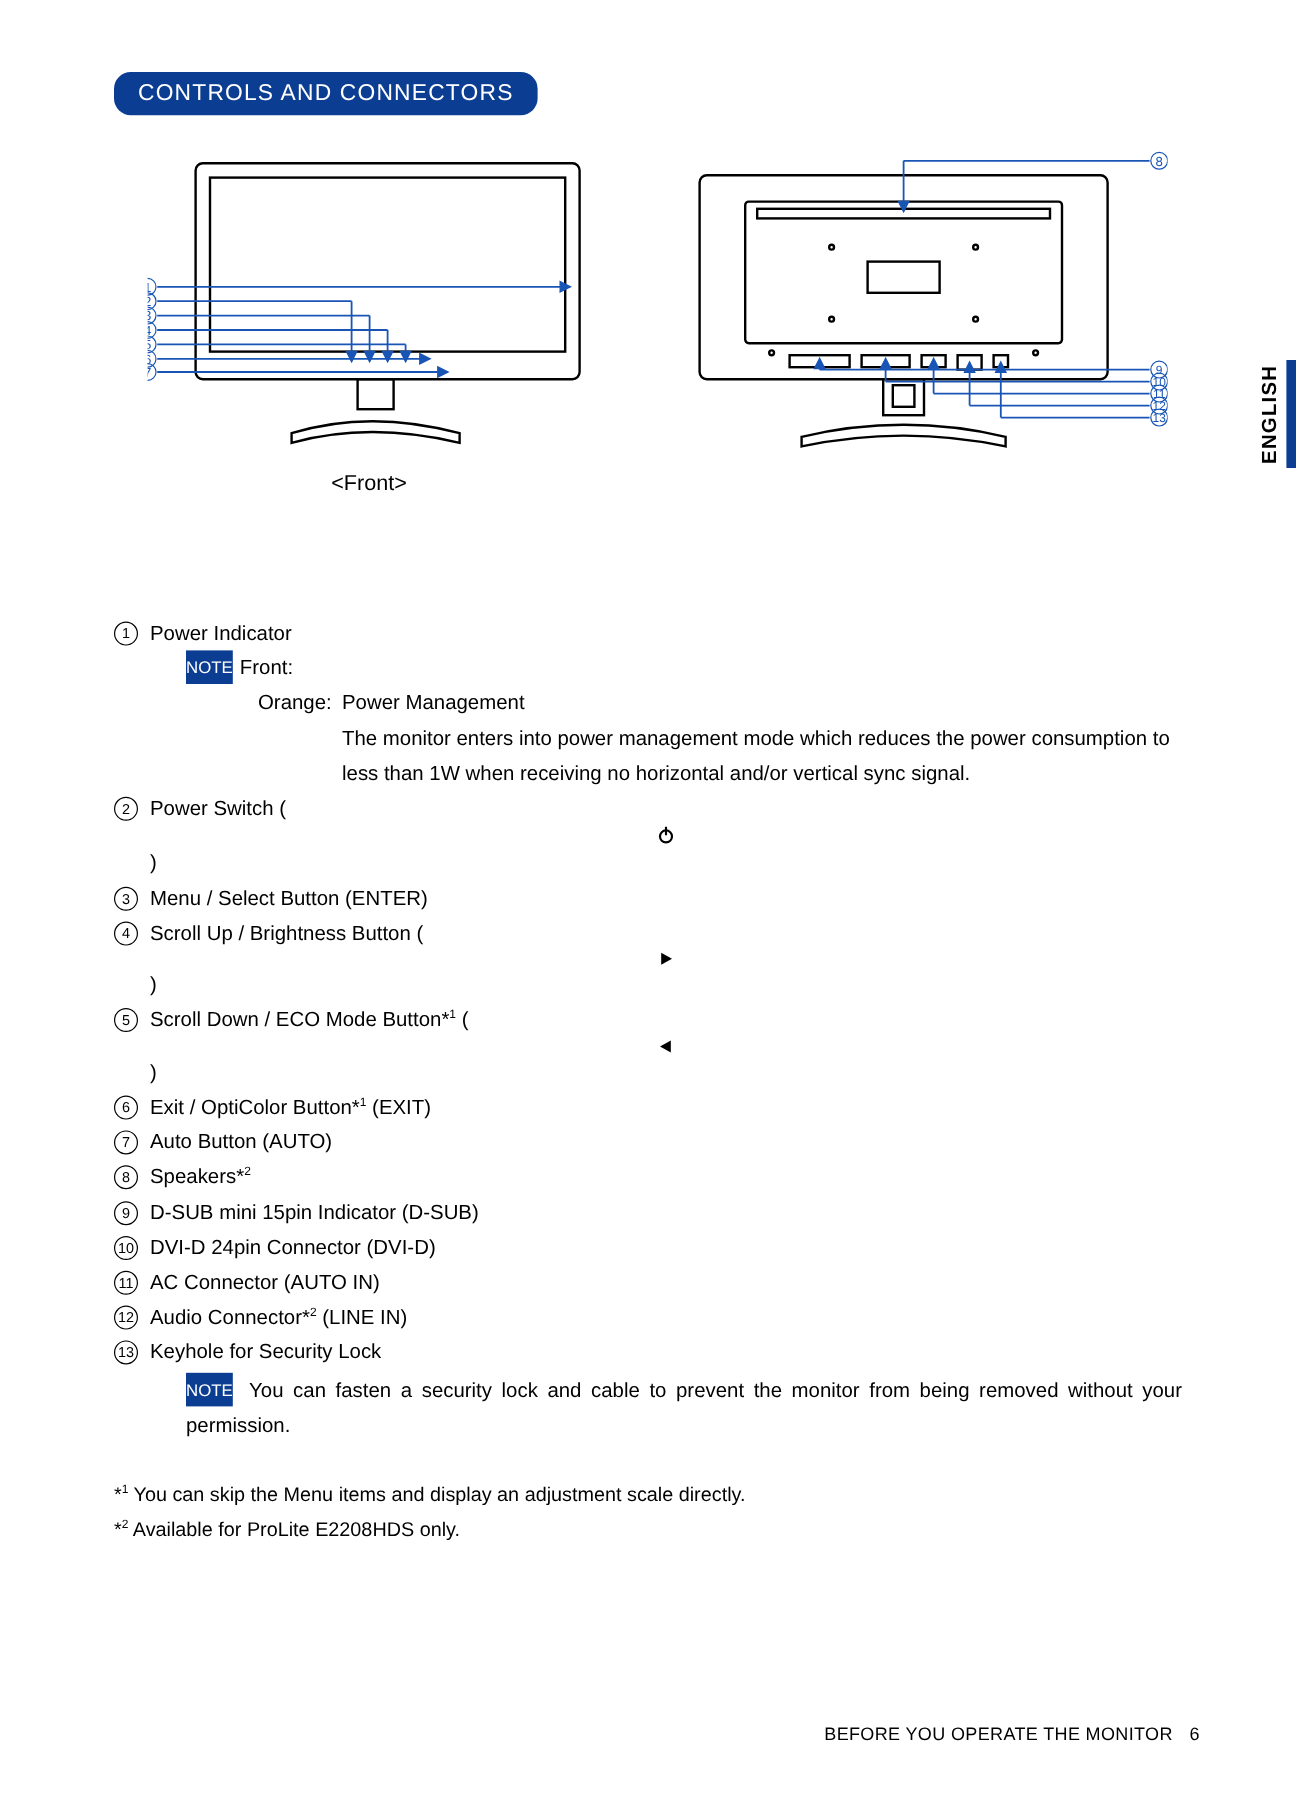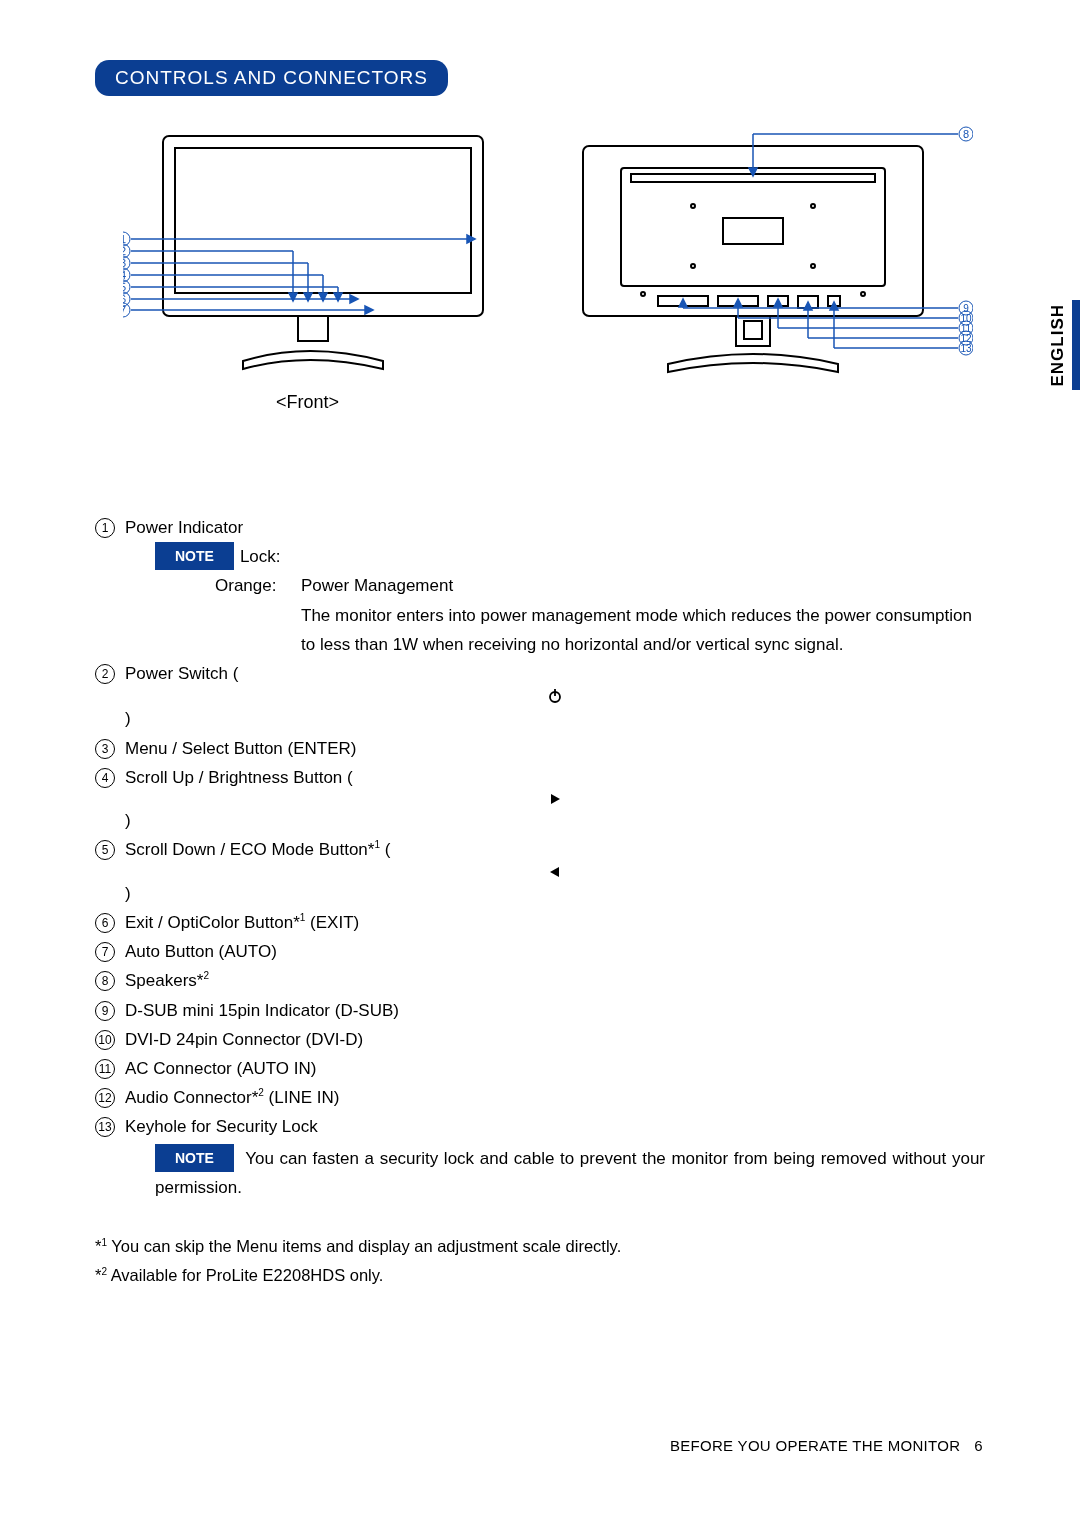--- a/index.html
+++ b/index.html
@@ -84,23 +84,23 @@
     font-family: "Arial Narrow", Arial, sans-serif;
     line-height: 1;
   }
   .item-body {
     flex: 1;
   }
   .note-pill {
     display: inline-block;
     background: #0b3e92;
     color: #fff;
-    font-weight: bold;
+    font-weight: normal;
     font-size: 14px;
-    padding: 2px 20px;
+    padding: 2px 0;
     margin-right: 6px;
     vertical-align: 1px;
   }
   .note-subblock {
     margin-left: 30px;
   }
   .note-row {
     display: flex;
     align-items: flex-start;
   }
@@ -117,21 +117,21 @@
     margin-top: 2px;
   }
   .footnotes {
     margin-top: 30px;
     font-size: 16.5px;
     line-height: 1.72;
   }
   .page-footer {
     position: absolute;
     bottom: 60px;
-    right: 97px;
+    right: 80px;
     font-size: 15px;
     letter-spacing: 0.3px;
   }
   .page-footer .num { margin-left: 14px; }
   sup { font-size: 10px; }
   svg { display:block; margin:0 auto; }
 </style>
 </head>
 <body>
 
@@ -267,23 +267,23 @@
     <span class="txt">ENGLISH</span>
     <span class="bar"></span>
   </div>
 
   <div class="list" id="item-list">
       <div class="item">
         <span class="marker">1</span>
         <div class="item-body">Power Indicator<div class="note-subblock">
             <div class="note-row">
               <span class="note-pill">NOTE</span>
-              <span class="note-color-col">Lock:</span>
+              <span class="note-color-col">Front:</span>
             </div>
-            <div class="note-row" style="margin-left: 60px; gap: 16px;">
+            <div class="note-row" style="margin-left: 60px;">
               <span class="note-color-col">Orange:</span>
               <span class="note-desc">Power Management<br>The monitor enters into power management mode which reduces the power consumption to less than 1W when receiving no horizontal and/or vertical sync signal.</span>
             </div>
           </div></div>
       </div>
       <div class="item">
         <span class="marker">2</span>
         <div class="item-body">Power Switch ( <svg width="16" height="16" viewBox="0 0 16 16" style="vertical-align:-2px">
             <circle cx="8" cy="9" r="5" stroke="#000" fill="none" stroke-width="1.8"></circle>
             <line x1="8" y1="1" x2="8" y2="8" stroke="#000" stroke-width="1.8"></line>

